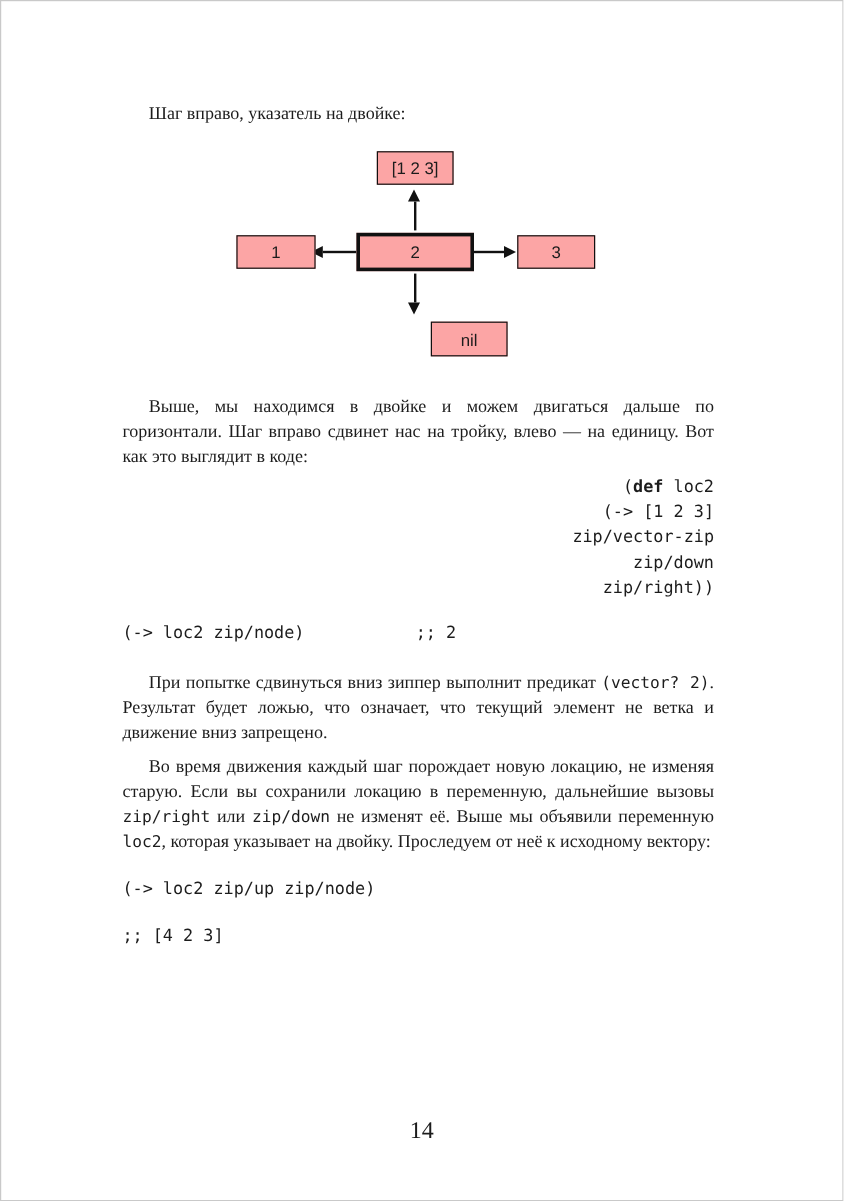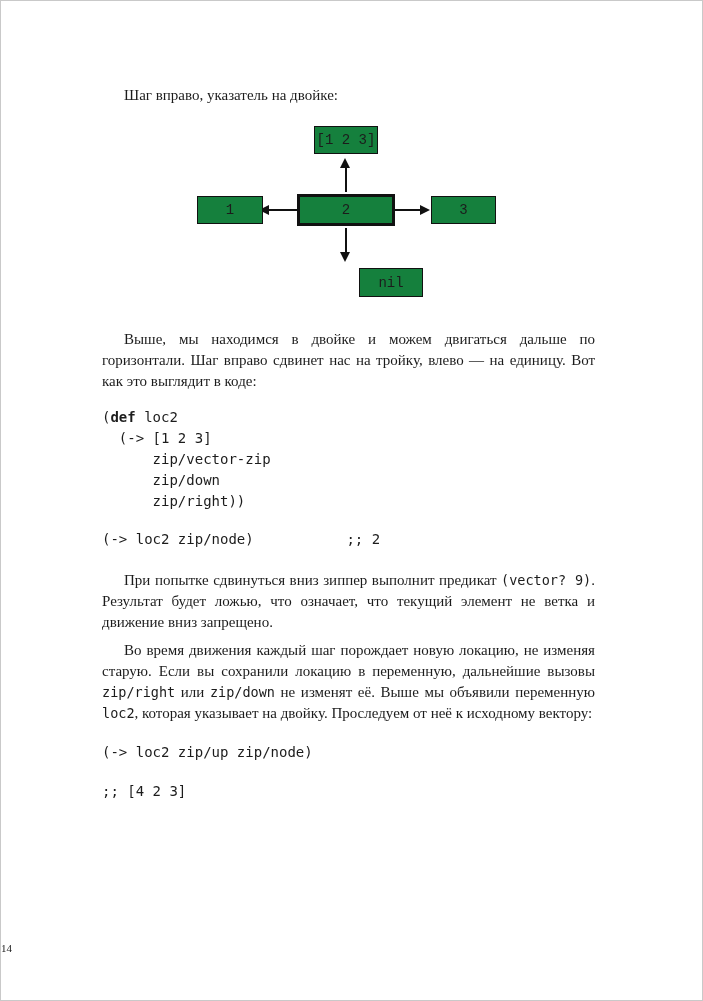--- a/index.html
+++ b/index.html
@@ -41,37 +41,37 @@
   }
   pre.code {
     margin: 0;
     font-family: "DejaVu Sans Mono", "Liberation Mono", monospace;
     font-size: 14px;
     line-height: 21px;
     white-space: pre;
     color: #1c1c1c;
   }
   pre.code b { font-weight: bold; }
-  pre.mt19 { margin-top: 15px; }
+  pre.mt19 { margin-top: 4px; text-align: right; }
   pre.mt17 { margin-top: 17px; }
   pre.mt18 { margin-top: 18px; }
 
   
   .diagram {
     position: relative;
     width: 493px;
     height: 175px;
     margin-top: 18px;
   }
   .dbox {
     position: absolute;
     box-sizing: border-box;
     border: 1.4px solid #111;
-    background: #15803d;
-    font-family: Liberation Mono, monospace;
+    background: #fca5a5;
+    font-family: Liberation Sans, sans-serif;
     font-size: 14px;
     display: flex;
     align-items: center;
     justify-content: center;
   }
   .dbox-root   { left: 212px; top: 2px;   width: 64px; height: 28px; }
   .dbox-left   { left: 95px;  top: 72px;  width: 66px; height: 28px; }
   .dbox-cur    { left: 195px; top: 70px;  width: 98px; height: 32px; border-width: 3px; }
   .dbox-right  { left: 329px; top: 72px;  width: 65px; height: 28px; }
   .dbox-nil    { left: 213px; top: 144px; width: 64px; height: 29px; margin-left: 44px; }
@@ -106,21 +106,22 @@
     border-top: 5px solid transparent;
     border-bottom: 5px solid transparent;
     border-left: 10px solid #111;
   }
 
   .footer {
     position: absolute;
     left: 0;
     bottom: 46px;
     width: 100%;
-    font-size: 11px;
+    text-align: center;
+    font-size: 20px;
   }
 </style>
 </head>
 <body>
 
 <div class="page">
   <div class="content">
 
     <p class="body-text intro">Шаг вправо, указатель на двойке:</p>
 
@@ -149,21 +150,21 @@
     <p class="body-text after-diagram">Выше, мы находимся в двойке и можем двигаться дальше по горизонтали. Шаг вправо сдвинет нас на тройку, влево — на единицу. Вот как это выглядит в коде:</p>
 
     <pre class="code mt19"><span>(</span><b>def</b><span> loc2
   (-&gt; [1 2 3]
       zip/vector-zip
       zip/down
       zip/right))</span></pre>
 
     <pre class="code mt17">(-&gt; loc2 zip/node)           ;; 2</pre>
 
-    <p class="body-text mt20"><span>При попытке сдвинуться вниз зиппер выполнит предикат </span><span class="inline-code">(vector? 9)</span><span>. Результат будет ложью, что означает, что текущий элемент не ветка и движение вниз запрещено.</span></p>
+    <p class="body-text mt20"><span>При попытке сдвинуться вниз зиппер выполнит предикат </span><span class="inline-code">(vector? 2)</span><span>. Результат будет ложью, что означает, что текущий элемент не ветка и движение вниз запрещено.</span></p>
 
     <p class="body-text mt7"><span>Во время движения каждый шаг порождает новую локацию, не изменяя старую. Если вы сохранили локацию в переменную, дальнейшие вызовы </span><span class="inline-code">zip/right</span><span> или </span><span class="inline-code">zip/down</span><span> не изменят её. Выше мы объявили переменную </span><span class="inline-code">loc2</span><span>, которая указывает на двойку. Проследуем от неё к исходному вектору:</span></p>
 
     <pre class="code mt18">(-&gt; loc2 zip/up zip/node)</pre>
     <pre class="code mt18">;; [4 2 3]</pre>
 
   </div>
 
   <div class="footer">14</div>
 </div>

